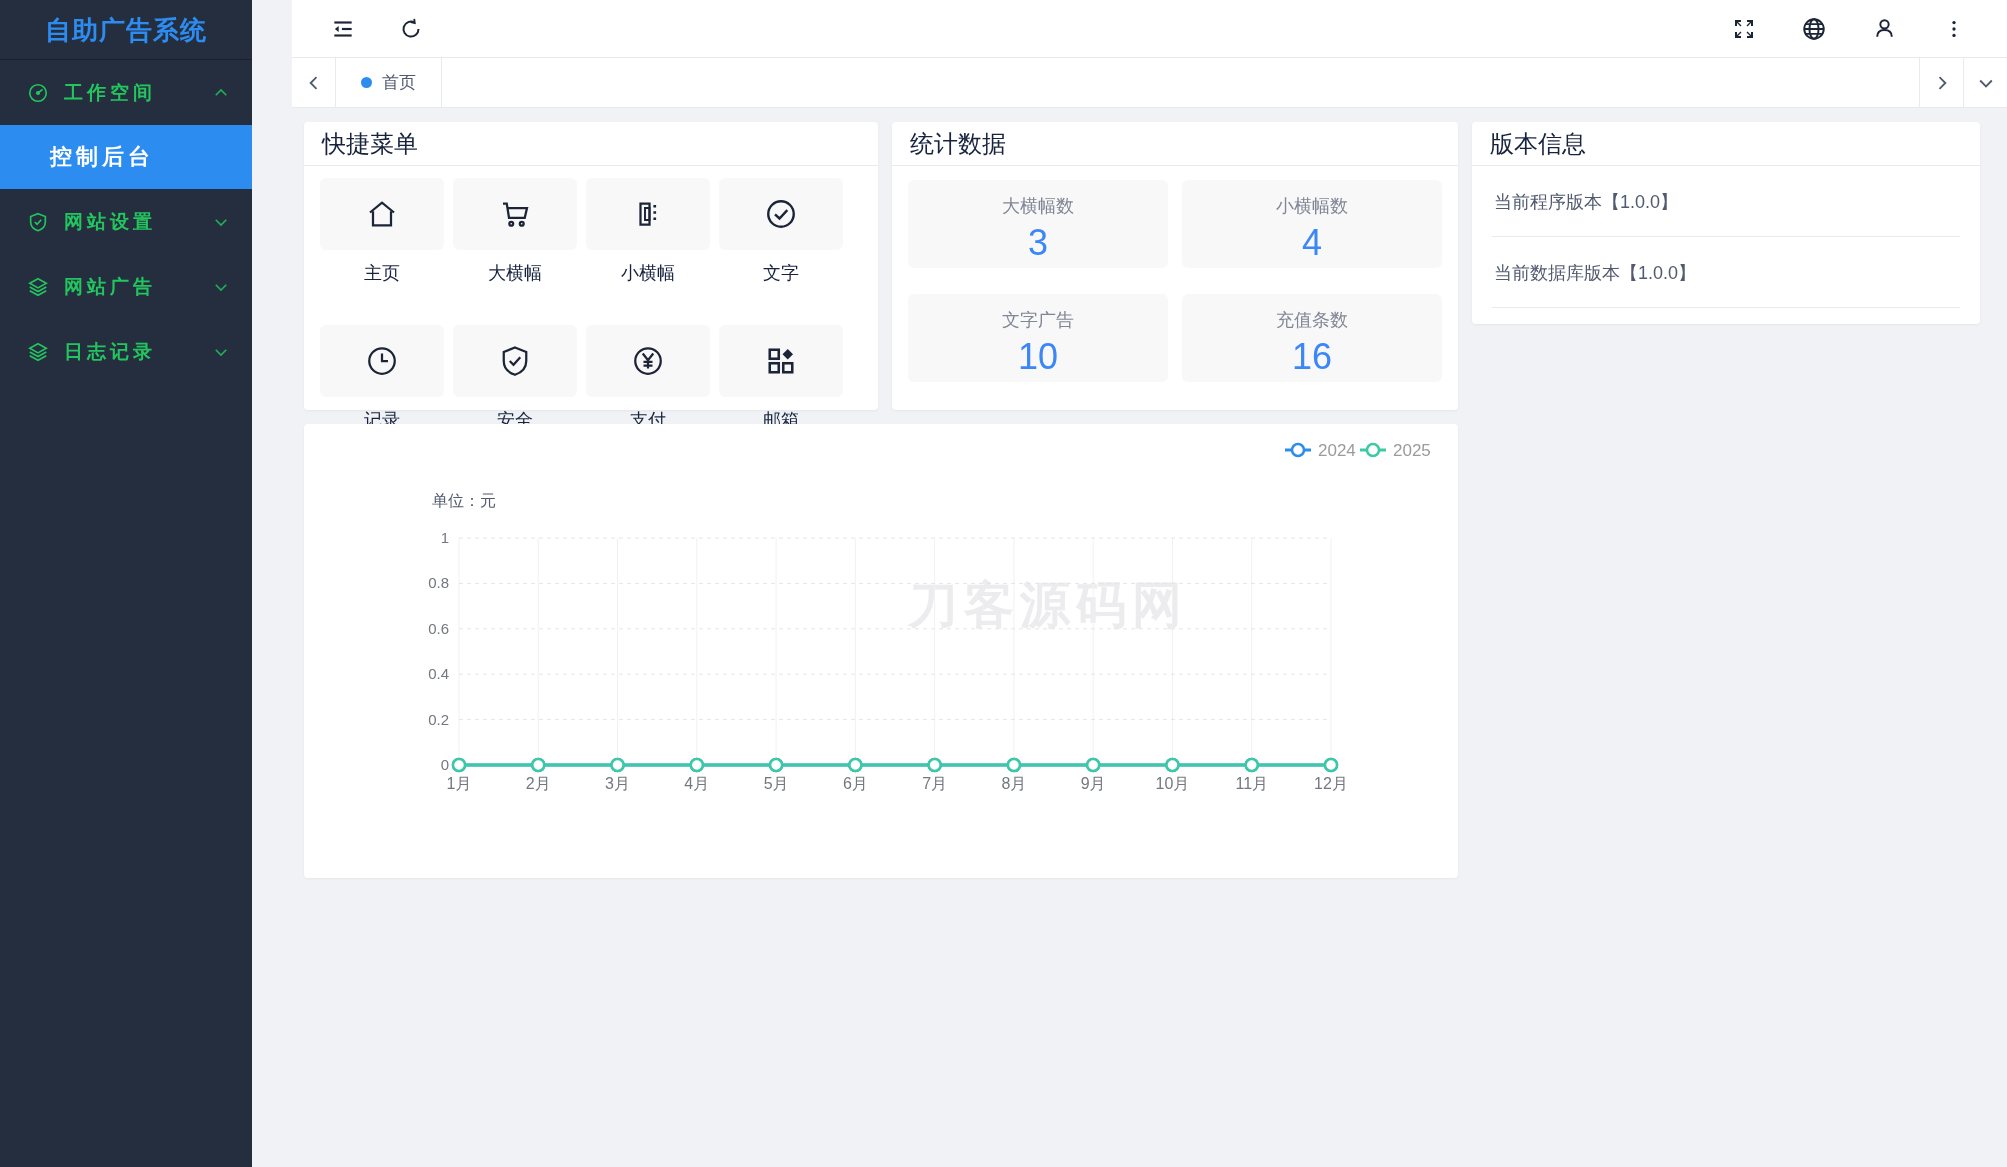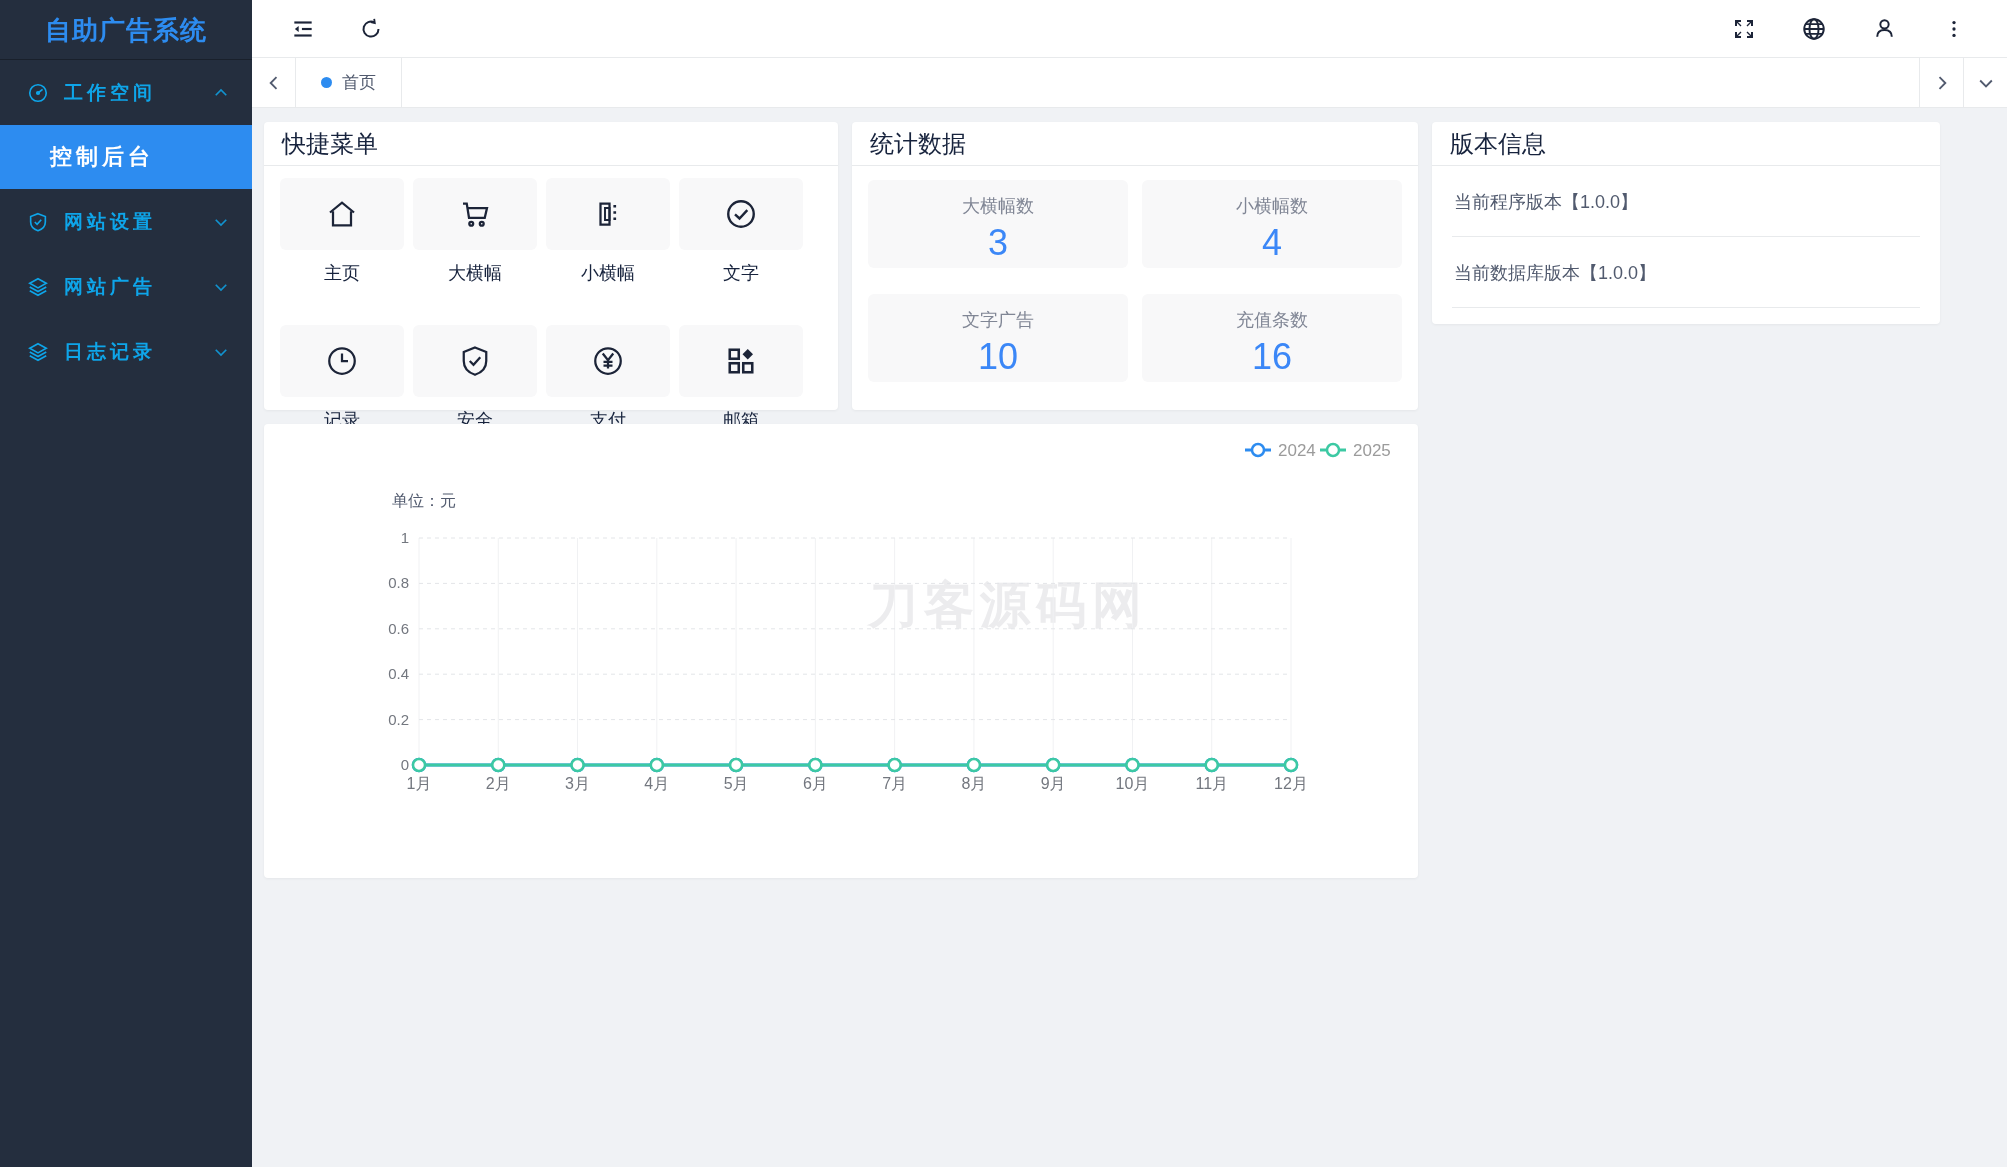--- a/index.html
+++ b/index.html
@@ -5,30 +5,30 @@
   * { margin:0; padding:0; box-sizing:border-box; }
   html,body { width:2007px; height:1167px; overflow:hidden;
     font-family:"Liberation Sans","DejaVu Sans",sans-serif; background:#f0f2f5; }
   .app { display:flex; width:2007px; height:1167px; }
 
   
   .sidebar { width:252px; height:1167px; background:#242e3e; flex:none; color:#c5cbd3; }
   .sidebar-title { height:60px; line-height:60px; text-align:center; color:#2d8cf0;
     font-size:26px; font-weight:bold; border-bottom:1px solid rgba(0,0,0,0.3); letter-spacing:1px;}
   .menu-item { height:65px; display:flex; align-items:center; padding:0 22px 0 26px;
-    font-size:19px; font-weight:bold; cursor:pointer; color:#0ea5e9;}
+    font-size:19px; font-weight:bold; cursor:pointer; color:#22c55e;}
   .menu-item .mi-icon { width:24px; height:24px; margin-right:14px; flex:none; display:flex; align-items:center; justify-content:center;}
   .menu-item .mi-label { flex:1; letter-spacing:4px;}
   .menu-item .mi-caret { width:18px; height:18px; flex:none; opacity:.85;}
   .submenu-item { height:64px; line-height:64px; padding-left:50px; font-size:22px;
     font-weight:bold; letter-spacing:4px; color:#fff; background:#2d8cf0; cursor:pointer;}
   svg { display:block; }
 
   
-  .main { flex:1; display:flex; flex-direction:column; min-width:0; }
+  .main { flex:1; display:flex; flex-direction:column; min-width:0;margin-left:40px; }
   .topbar { height:58px; background:#fff; display:flex; align-items:center;
     border-bottom:1px solid #e8eaec; flex:none;}
   .topbar-left { display:flex; align-items:center; gap:34px; padding-left:34px;}
   .topbar-right { margin-left:auto; display:flex; align-items:center; gap:36px; padding-right:36px;}
   .tool-btn { width:34px; height:34px; display:flex; align-items:center; justify-content:center;
     cursor:pointer; color:#1c2438;}
 
   .tabbar { height:50px; background:#fff; border-bottom:1px solid #e8eaec;
     display:flex; align-items:stretch; flex:none;}
   .tab-nav { width:44px; display:flex; align-items:center; justify-content:center;

